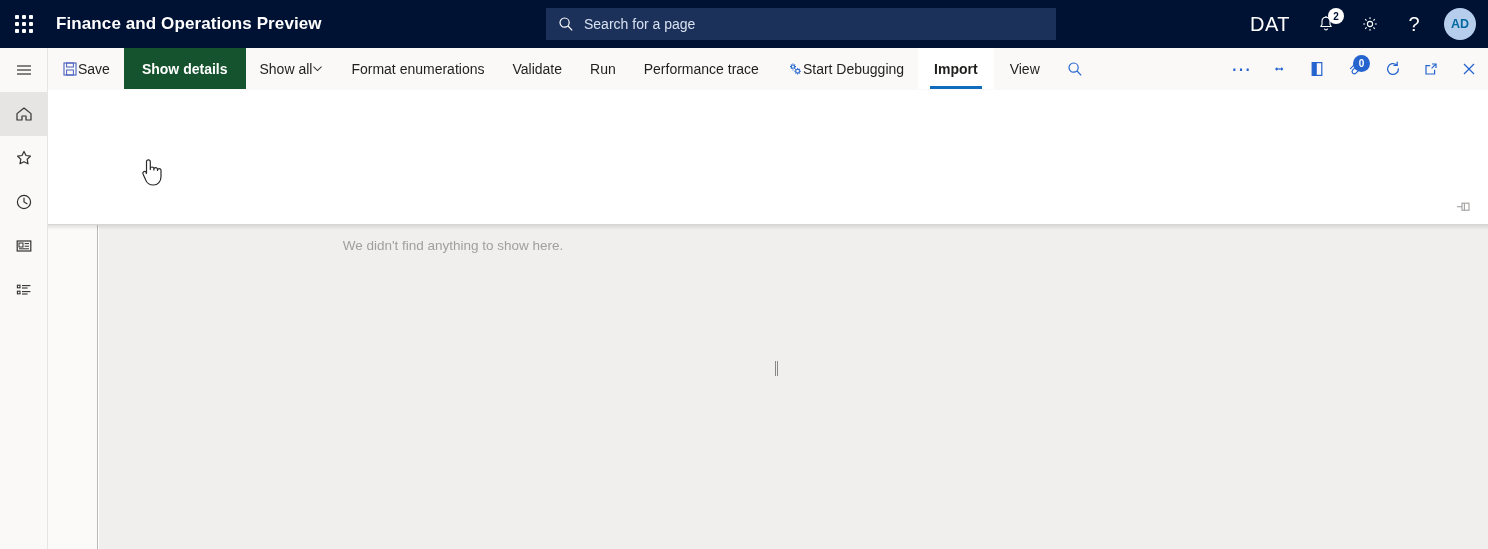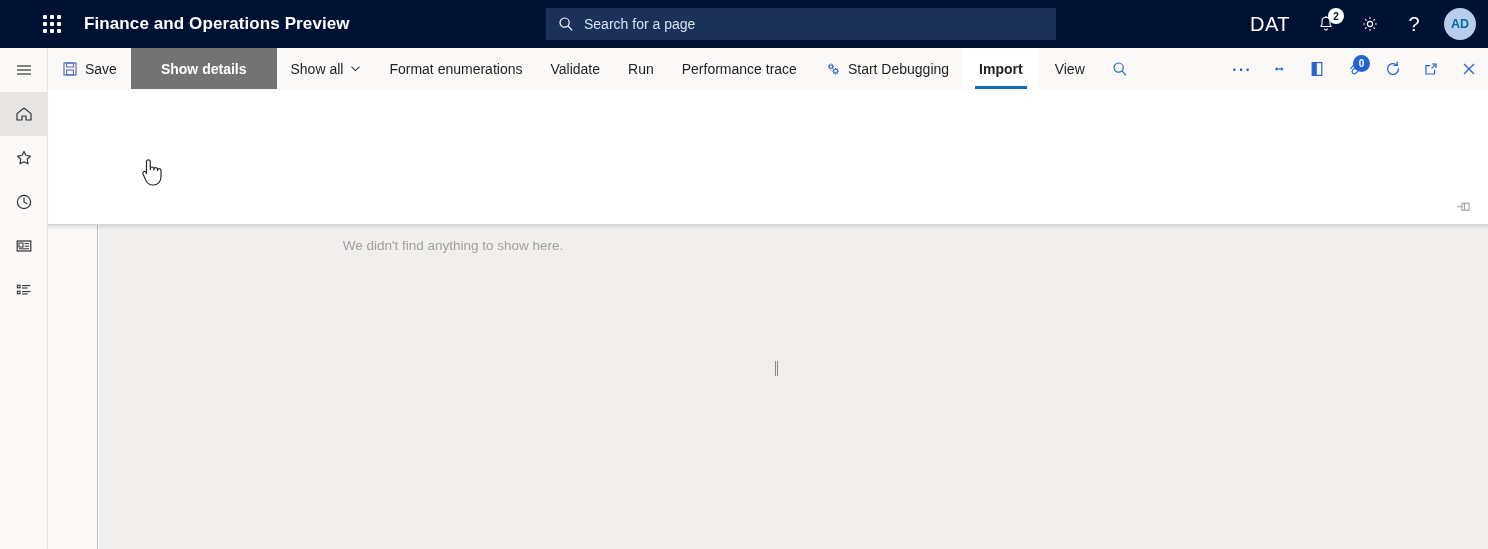--- a/index.html
+++ b/index.html
@@ -8,21 +8,21 @@
     font-family: "Liberation Sans", sans-serif;
     background: #ffffff;
     overflow: hidden;
   }
   #app { position: relative; width: 1488px; height: 549px; }
 
   
   .topbar {
     position: absolute; left: 0; top: 0; width: 1488px; height: 48px;
     background: #001233;
-    display: flex; align-items: center; padding-left: 28px;
+    display: flex; align-items: center;
   }
   .waffle {
     width: 48px; height: 48px;
     display: flex; align-items: center; justify-content: center;
     cursor: pointer;
   }
   .waffle-grid {
     display: grid; grid-template-columns: repeat(3, 4px);
     grid-template-rows: repeat(3, 4px); gap: 3px;
   }
@@ -75,25 +75,25 @@
   .rail-item.sel { background: #e6e5e4; }
 
   
   .cmdbar {
     position: absolute; left: 48px; top: 48px; width: 1440px; height: 42px;
     background: #faf9f8;
     display: flex; align-items: stretch;
     border-bottom: 1px solid transparent;
   }
   .cmd {
-    display: flex; align-items: center; gap: 7px;
+    display: flex; align-items: center; 
     padding: 0 14px; font-size: 14px; color: #201f1e;
     cursor: pointer; white-space: nowrap;
   }
-  .cmd.primary { background: #737373; color: #ffffff; font-weight: 600; padding: 0 30px; }
+  .cmd.primary { background: #14532d; color: #ffffff; font-weight: 600; padding: 0 18px; }
   .tab {
     display: flex; align-items: center; padding: 0 16px;
     font-size: 14px; color: #201f1e; cursor: pointer; position: relative;
     white-space: nowrap;
   }
   .tab.active { background: #ffffff; font-weight: 600; }
   .tab.active::after {
     content: ""; position: absolute; left: 12px; right: 12px; bottom: 0;
     height: 3px; background: #0f6cbd;
   }

